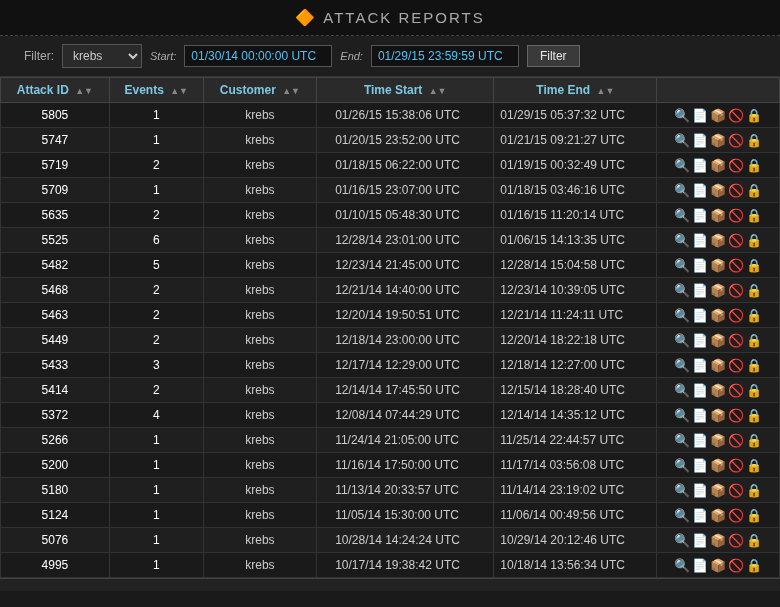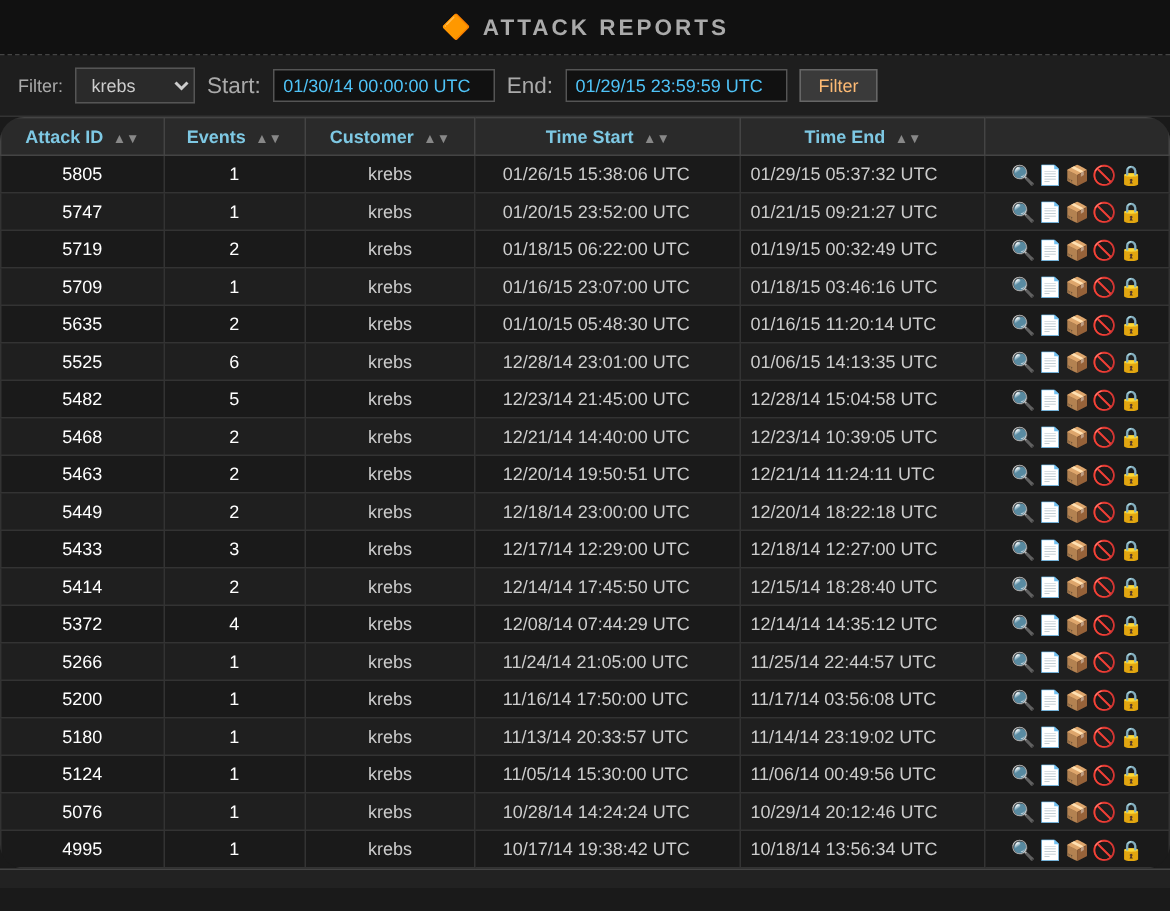--- a/index.html
+++ b/index.html
@@ -22,71 +22,71 @@
       align-items: center;
       justify-content: center;
       gap: 8px;
     }
     .header-icon {
       font-size: 16px;
     }
     .header-title {
       color: #aaa;
       font-size: 15px;
-      font-weight: bold;
+      font-weight: normal;
       letter-spacing: 2px;
     }
 
     
     .filter-bar {
       background: #1e1e1e;
-      padding: 8px 12px;
+      padding: 8px 24px;
       display: flex;
       align-items: center;
       gap: 8px;
       border-bottom: 1px solid #333;
     }
     .filter-label {
       color: #aaa;
       font-size: 12px;
     }
     .filter-select {
       background: #2a2a2a;
       color: #ccc;
       border: 1px solid #555;
       padding: 3px 6px;
       font-size: 12px;
       width: 80px;
     }
     .filter-text {
       color: #aaa;
-      font-size: 15px;
+      font-size: 11px;
+      font-style: italic;
     }
     .filter-input {
       background: #111;
       color: #4fc3f7;
       border: 1px solid #555;
       padding: 3px 6px;
       font-size: 12px;
       width: 148px;
     }
     .filter-button {
       background: #3a3a3a;
-      color: #fdba74;
+      color: #e5e5e5;
       border: 1px solid #666;
       padding: 3px 12px;
       font-size: 12px;
       cursor: pointer;
     }
 
     
     .table-container {
       width: 100%;
       overflow-x: auto;
-      border-radius: 16px;
     }
     table {
       width: 100%;
       border-collapse: collapse;
     }
     thead tr {
       background: #2a2a2a;
     }
     thead th {
       color: #7ec8e3;

